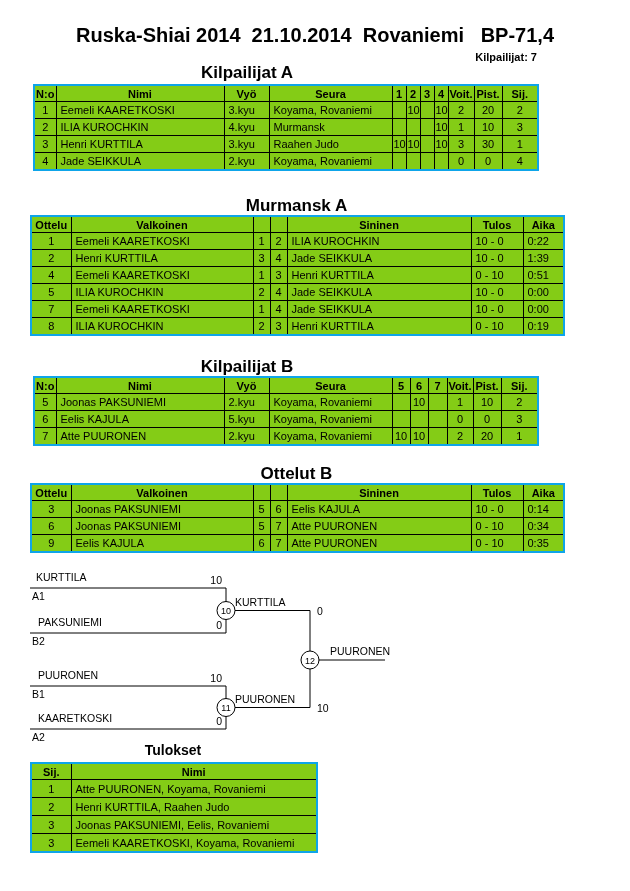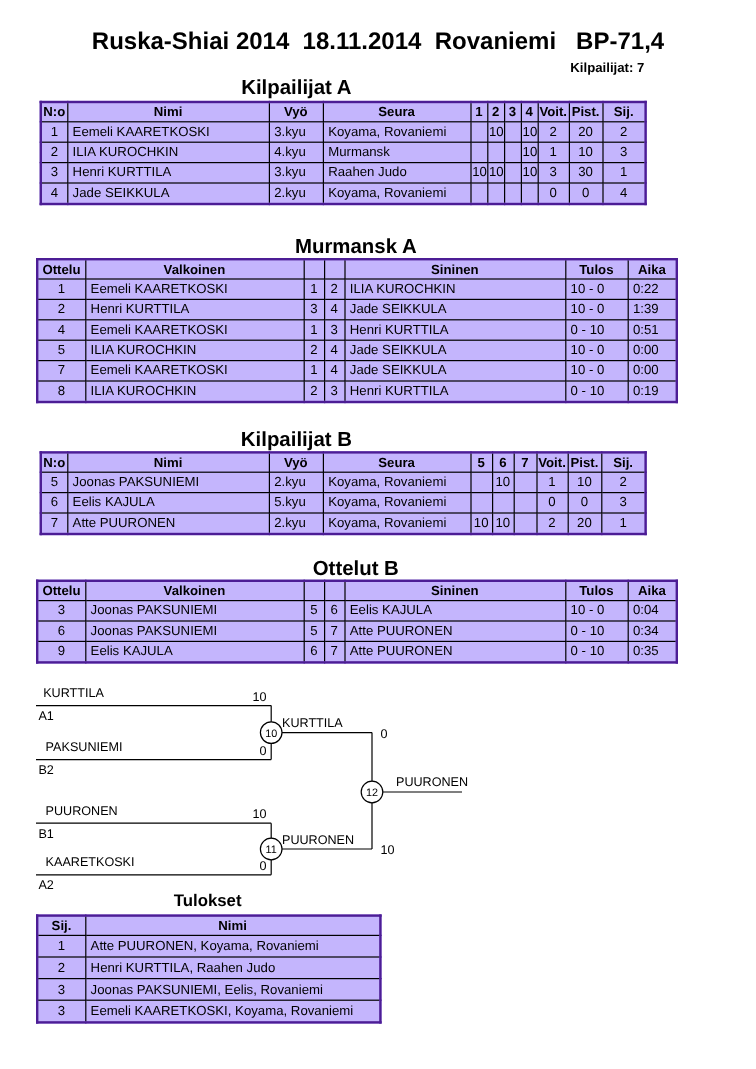--- a/index.html
+++ b/index.html
@@ -1,40 +1,40 @@
 <!DOCTYPE html>
 <html><head>
 <meta charset="utf-8">
 <style>
   html,body{margin:0;padding:0;background:#fff;}
   .page{position:relative;width:630px;height:891px;background:#fff;font-family:"Liberation Sans",sans-serif;color:#000;overflow:hidden;}
   .title{position:absolute;top:24px;left:0;width:630px;text-align:center;font-size:20px;font-weight:bold;white-space:pre;}
   .participants{position:absolute;top:51px;left:0;width:537px;text-align:right;font-size:11px;font-weight:bold;}
   .heading{position:absolute;text-align:center;font-size:17px;font-weight:bold;}
   .heading.big{font-size:14px;}
-  table{position:absolute;border-collapse:collapse;table-layout:fixed;border:2px solid #4c1d95;background:#c4b5fd;}
+  table{position:absolute;border-collapse:collapse;table-layout:fixed;border:2px solid #0ea5e9;background:#84cc16;}
   th,td{border:1px solid #000;font-size:11px;padding:0 1px;overflow:hidden;white-space:nowrap;}
   th{font-weight:bold;text-align:center;height:15px;}
   td{height:16px;}
   td.c{text-align:center;}
   td.l{text-align:left;padding-left:4px;}
   .results-table td{height:17px;}
   .bracket{position:absolute;left:25px;top:566px;}
   .bracket line{stroke:#000;stroke-width:1;}
   .bracket circle{fill:#fff;stroke:#000;stroke-width:1;}
   .bracket text{font-family:"Liberation Sans",sans-serif;font-size:10.5px;fill:#000;}
   .bracket text.bnum{font-size:9px;text-anchor:middle;}
   .bracket text.end{text-anchor:end;}
 </style>
 </head>
 <body>
 
 <div class="page">
 
-  <div class="title">Ruska-Shiai 2014  18.11.2014  Rovaniemi   BP-71,4</div>
+  <div class="title">Ruska-Shiai 2014  21.10.2014  Rovaniemi   BP-71,4</div>
   <div class="participants">Kilpailijat: 7</div>
 
   <div class="heading" style="top:63px;left:33px;width:428px;">Kilpailijat A</div>
   <table style="top:84px;left:33px;width:504px;">
     <colgroup>
       <col style="width:22px">
         <col style="width:168px">
         <col style="width:45px">
         <col style="width:123px">
       <col style="width:14px">
@@ -287,21 +287,21 @@
       </tr>
     </thead>
     <tbody>
       <tr>
         <td class="c">3</td>
         <td class="l">Joonas PAKSUNIEMI</td>
         <td class="c">5</td>
         <td class="c">6</td>
         <td class="l">Eelis KAJULA</td>
         <td class="l">10 - 0</td>
-        <td class="l">0:04</td>
+        <td class="l">0:14</td>
       </tr>
       <tr>
         <td class="c">6</td>
         <td class="l">Joonas PAKSUNIEMI</td>
         <td class="c">5</td>
         <td class="c">7</td>
         <td class="l">Atte PUURONEN</td>
         <td class="l">0 - 10</td>
         <td class="l">0:34</td>
       </tr>

